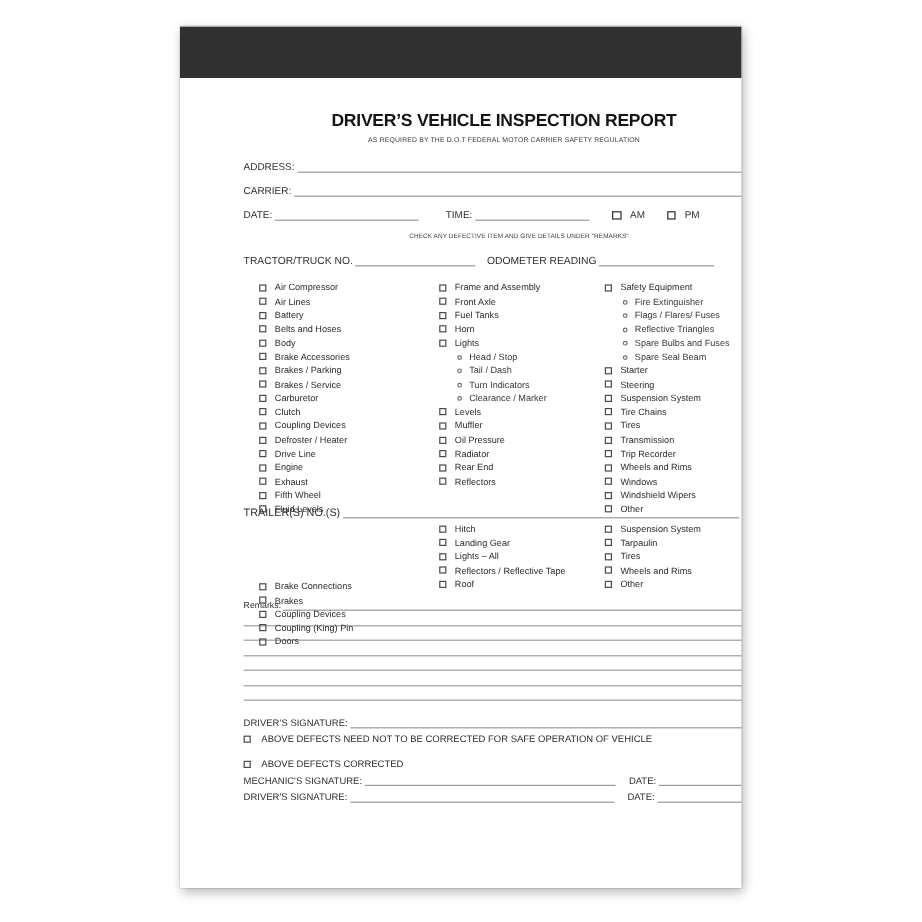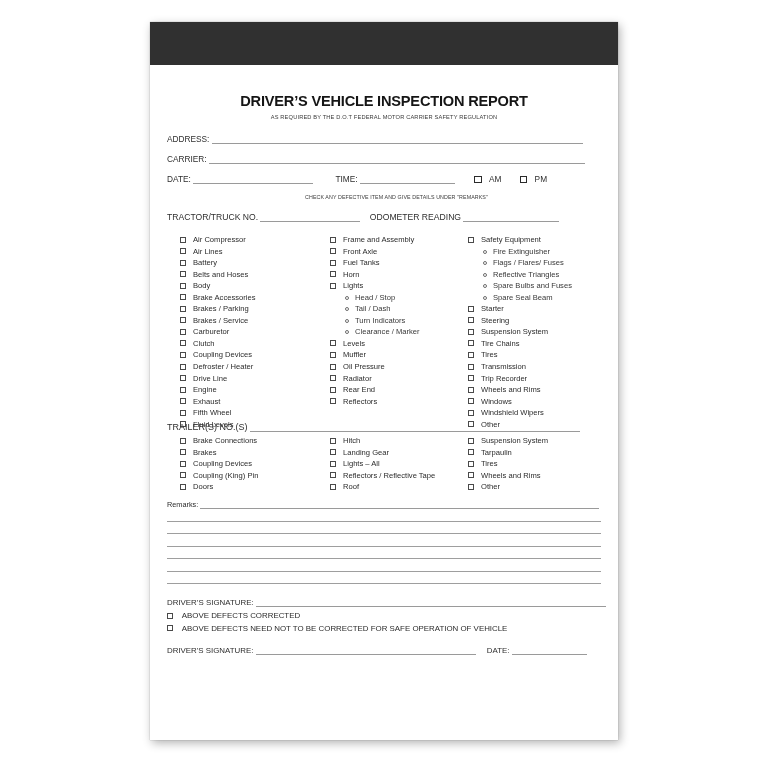--- a/index.html
+++ b/index.html
@@ -32,20 +32,21 @@
     width: 468px;
     height: 43px;
     background: #303030;
   }
   #content {
     position: absolute;
     left: 0; top: 43px;
     width: 468px;
     height: 675px;
     color: #2b2b2b;
+    padding-left: 36px;
   }
 
   
   .doc-title {
     text-align: center;
     font-size: 14.6px;
     font-weight: bold;
     letter-spacing: -0.2px;
     margin-top: 28px;
     color: #151515;
@@ -129,21 +130,21 @@
   }
   .item .cb { margin-right: 7px; }
   .sub { padding-left: 15px; color: #383838; }
   .sub .ring { margin-right: 6px; }
 
   
   #trailer { margin: 2px 17px 0 17px; }
   .trailer-head { font-size: 9px; white-space: nowrap; margin-bottom: 3px; }
   #trailer-cols { position: relative; height: 58px; }
   .tcol { position: absolute; top: 0; }
-  .tcol1 { left: 13px; }
+  .tcol1 { left: 13px; margin-top: 48px; }
   .tcol2 { left: 163px; }
   .tcol3 { left: 301px; }
 
   
   #remarks { margin: 6px 17px 0 17px; }
   .remarks-first { font-size: 7.3px; white-space: nowrap; }
   .rline {
     border-bottom: 0.8px solid #9e9e9e;
     height: 11.5px;
   }
@@ -326,30 +327,36 @@
     </div>
 
     <div id="bottom">
 
 
       <div class="sigline row" style="font-size:7.9px">
         <span class="lbl">DRIVER’S SIGNATURE:</span>
         <span class="fill" style="width:350px"></span>
       </div>
 
+      <div class="chk-line" style="margin-bottom:12px">
+        <span class="cb"></span>
+        <span>ABOVE DEFECTS NEED NOT TO BE CORRECTED FOR SAFE OPERATION OF VEHICLE</span>
+      </div>
+
       <div class="chk-line">
         <span class="cb"></span>
         <span>ABOVE DEFECTS CORRECTED</span>
       </div>
 
-      <div class="chk-line" style="margin-bottom:12px">
-        <span class="cb"></span>
-        <span>ABOVE DEFECTS NEED NOT TO BE CORRECTED FOR SAFE OPERATION OF VEHICLE</span>
-      </div>
-
+      <div class="sigline row" style="font-size:7.9px">
+        <span class="lbl">MECHANIC'S SIGNATURE:</span>
+        <span class="fill" style="width:209px"></span>
+        <span class="lbl" style="margin-left:9px">DATE:</span>
+        <span class="fill" style="width:75px"></span>
+      </div>
 
       <div class="sigline row" style="font-size:7.9px;margin-bottom:0">
         <span class="lbl">DRIVER'S SIGNATURE:</span>
         <span class="fill" style="width:220px"></span>
         <span class="lbl" style="margin-left:9px">DATE:</span>
         <span class="fill" style="width:75px"></span>
       </div>
     </div>
 
 

